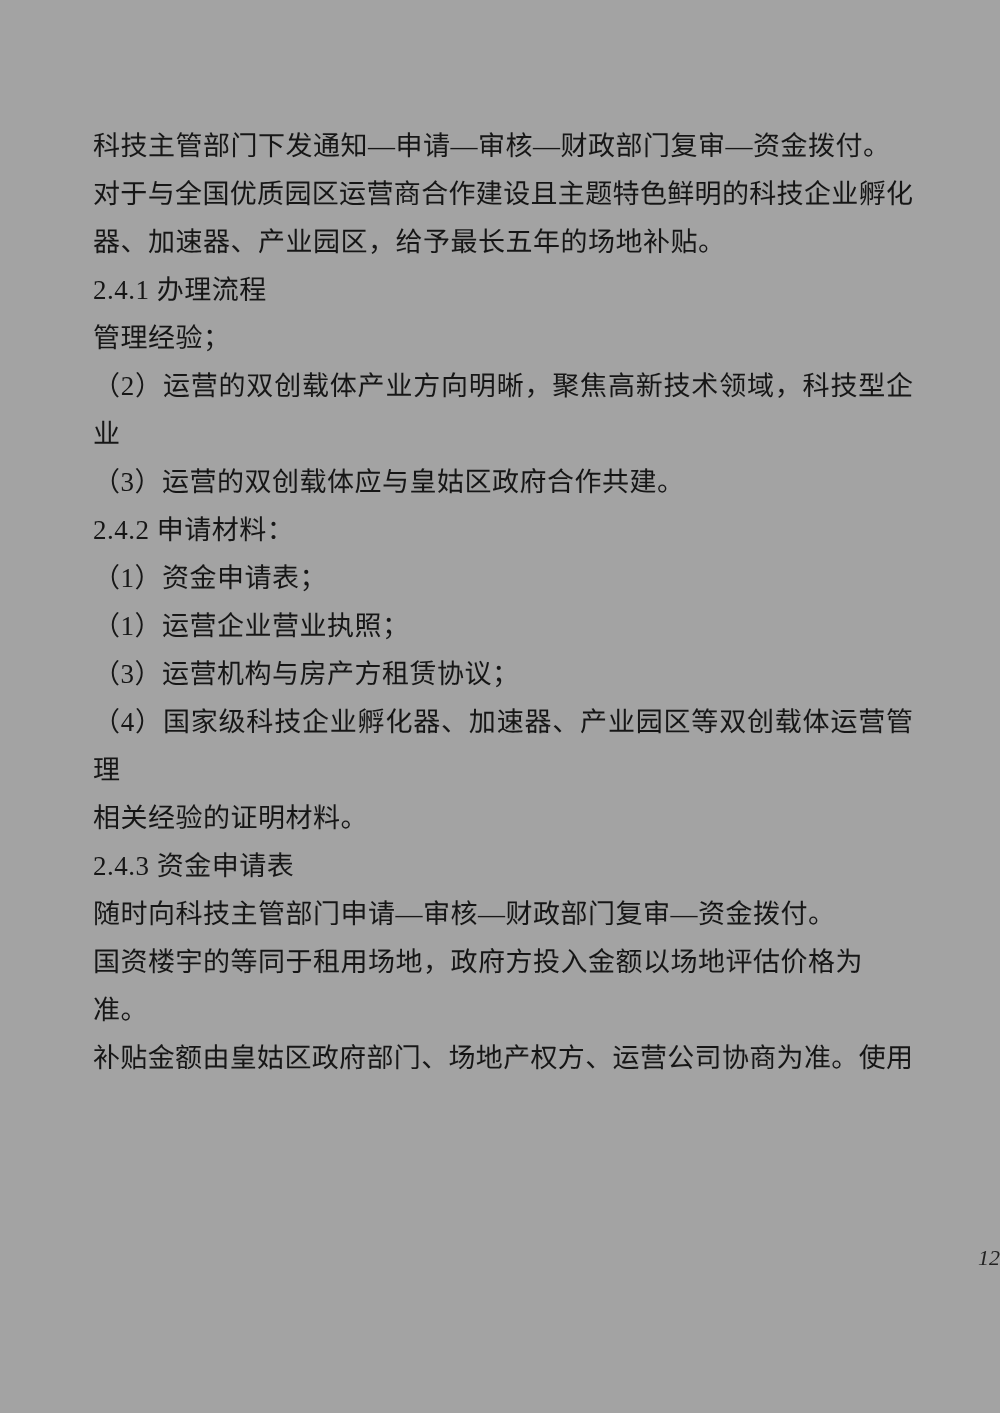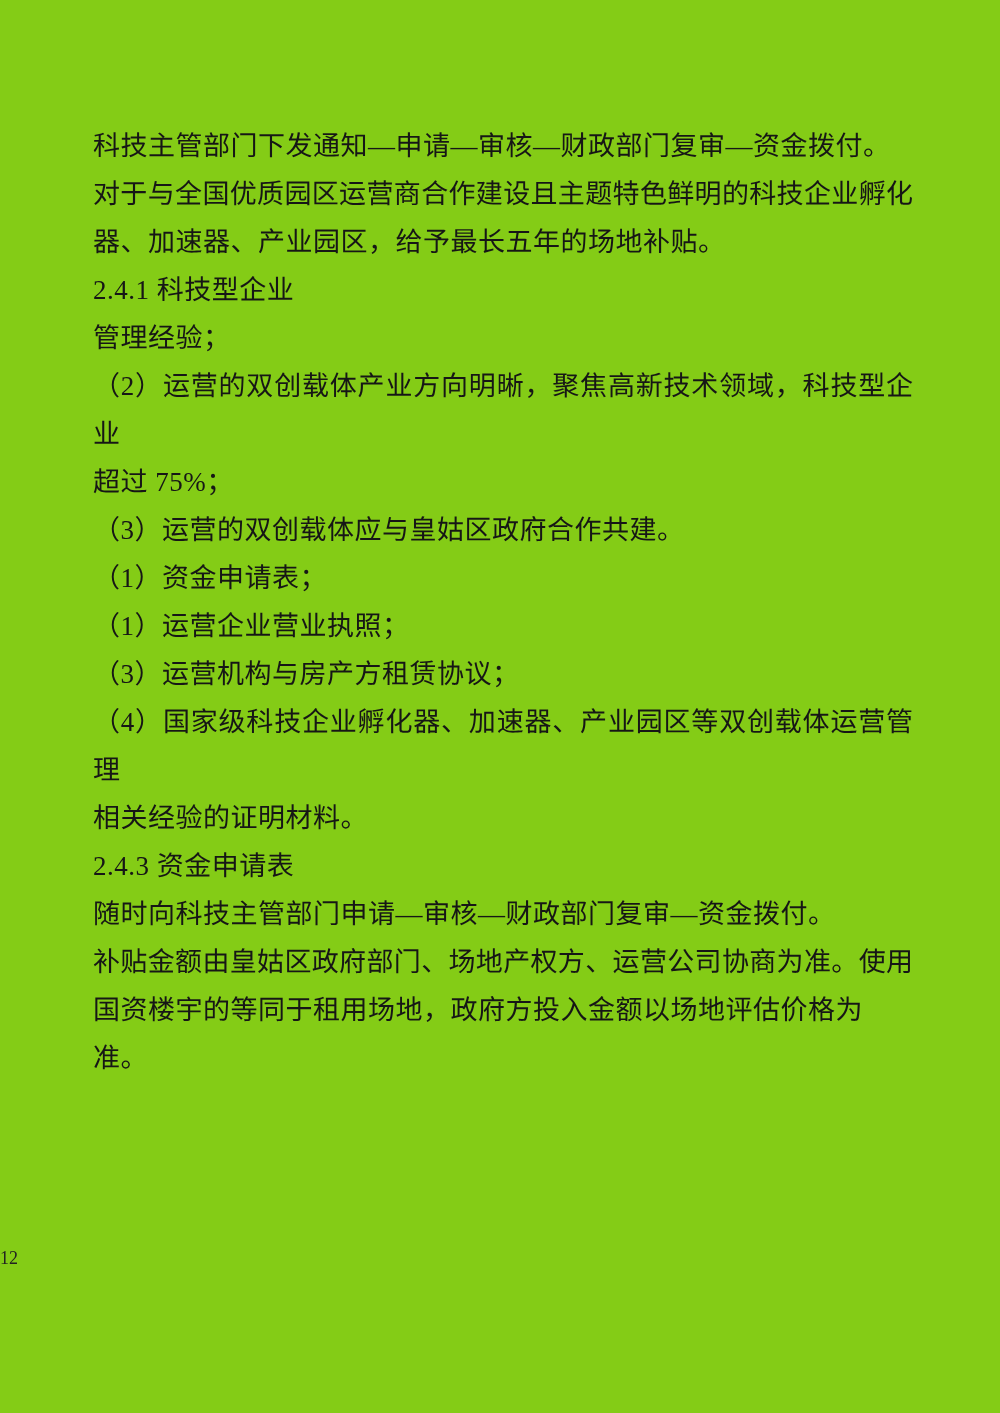--- a/index.html
+++ b/index.html
@@ -4,21 +4,21 @@
 <style>
   html, body {
     margin: 0;
     padding: 0;
     background: #ffffff;
   }
   .page {
     position: relative;
     width: 1000px;
     height: 1413px;
-    background: #84cc16;
+    background: #a3a3a3;
     overflow: hidden;
     font-family: "Liberation Serif", "DejaVu Serif", serif;
     color: #161616;
   }
   .content {
     position: absolute;
     left: 93px;
     top: 122px;
     width: 820px;
   }
@@ -38,43 +38,44 @@
   .heading {
     font-weight: 700;
     margin-top: 48px;
     letter-spacing: 1px;
   }
   .footer {
     position: absolute;
     top: 1246px;
     left: 0;
     width: 100%;
-    text-align: left;
-    font-size: 18px;
+    text-align: right;
+    font-size: 22px;
     line-height: 24px;
     color: #222222;
+    font-style: italic;
   }
 </style>
 </head>
 <body>
 
 <div class="page">
   <div class="content">
     <div class="line">科技主管部门下发通知—申请—审核—财政部门复审—资金拨付。</div>
     <div class="line justify">对于与全国优质园区运营商合作建设且主题特色鲜明的科技企业孵化</div>
     <div class="line">器、加速器、产业园区，给予最长五年的场地补贴。</div>
-    <div class="line">2.4.1 科技型企业</div>
+    <div class="line">2.4.1 办理流程</div>
     <div class="line">管理经验；</div>
     <div class="line justify">（2）运营的双创载体产业方向明晰，聚焦高新技术领域，科技型企业</div>
-    <div class="line">超过 75%；</div>
     <div class="line">（3）运营的双创载体应与皇姑区政府合作共建。</div>
+    <div class="line">2.4.2 申请材料：</div>
     <div class="line">（1）资金申请表；</div>
     <div class="line">（1）运营企业营业执照；</div>
     <div class="line">（3）运营机构与房产方租赁协议；</div>
     <div class="line justify">（4）国家级科技企业孵化器、加速器、产业园区等双创载体运营管理</div>
     <div class="line">相关经验的证明材料。</div>
     <div class="line">2.4.3 资金申请表</div>
     <div class="line">随时向科技主管部门申请—审核—财政部门复审—资金拨付。</div>
+    <div class="line">国资楼宇的等同于租用场地，政府方投入金额以场地评估价格为准。</div>
     <div class="line justify">补贴金额由皇姑区政府部门、场地产权方、运营公司协商为准。使用</div>
-    <div class="line">国资楼宇的等同于租用场地，政府方投入金额以场地评估价格为准。</div>
   </div>
   <div class="footer">12</div>
 </div>
 
 </body></html>

